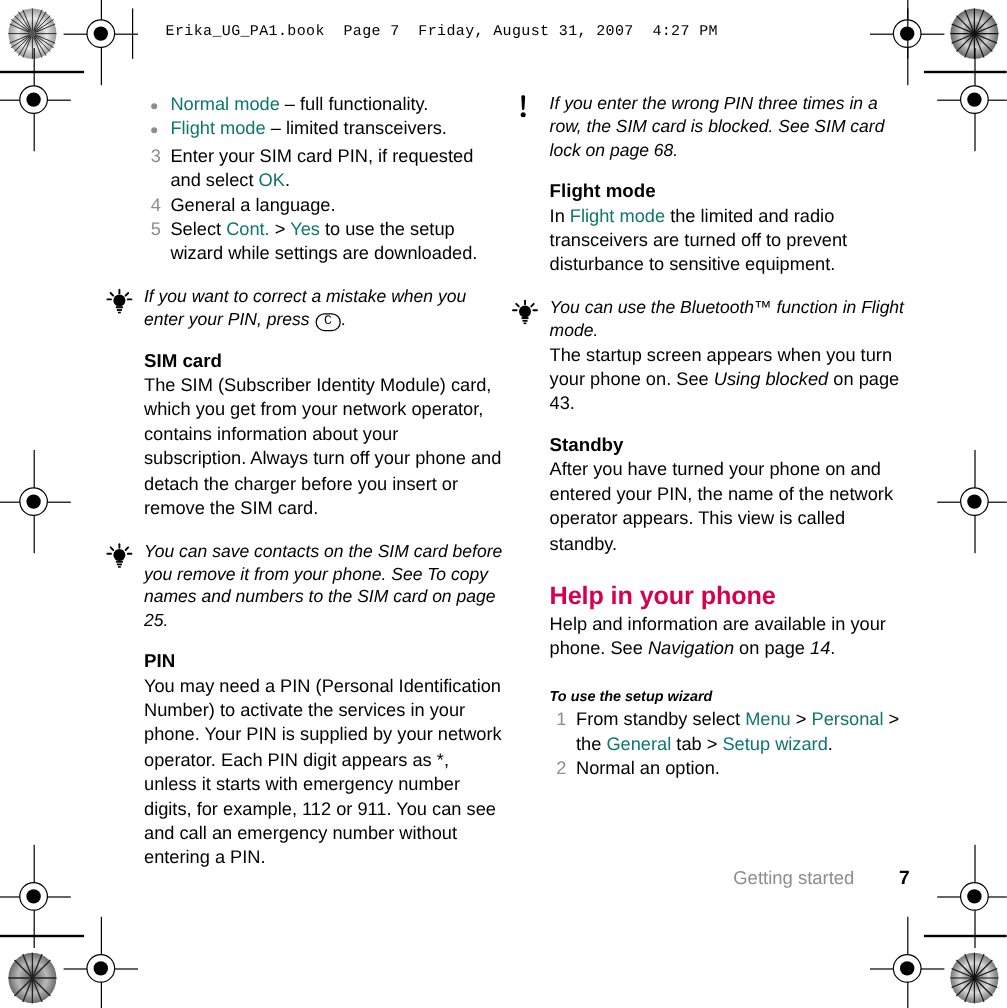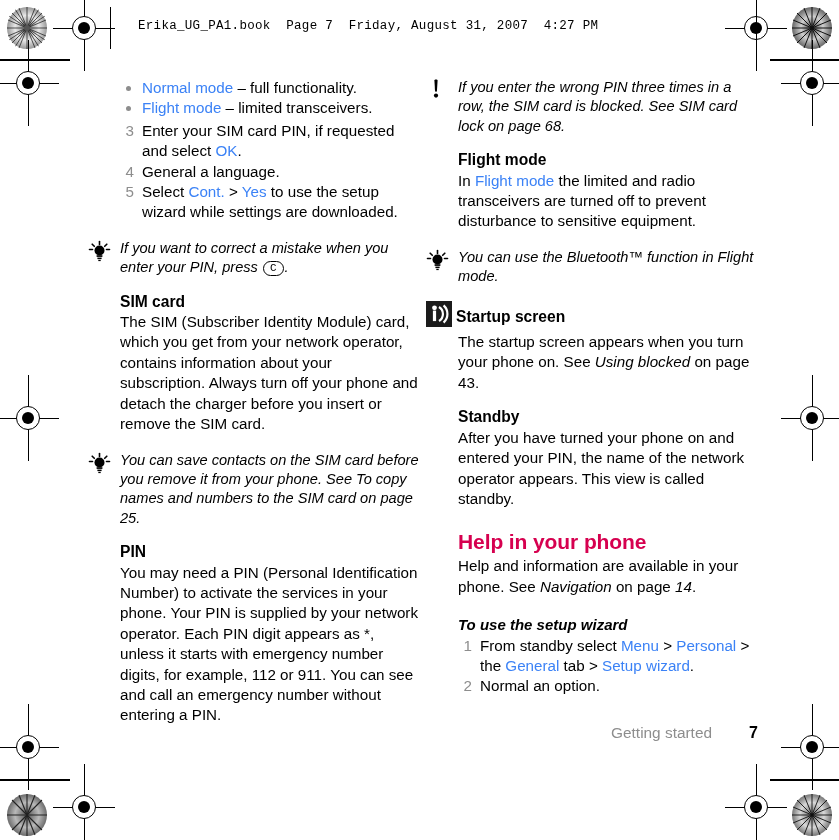--- a/index.html
+++ b/index.html
@@ -133,21 +133,21 @@
     padding-left: 22px;
   }
   .blt .bdot {
     position: absolute;
     left: 6px; top: 7.5px;
     width: 5px; height: 5px;
     border-radius: 50%;
     background: #8d8d8d;
   }
 
-  .pink { color: #3b82f6; }
+  .pink { color: #0f766e; }
   .gray { color: #8d8d8d; }
   .ital { font-style: italic; }
 
   h3.sub {
     font-size: 15.6px;
     line-height: 20.4px;
     font-weight: bold;
     margin: 14px 0 0 0;
   }
   h2.head {
@@ -171,21 +171,21 @@
   }
   .note .ic {
     position: absolute;
     left: 0; top: 1px;
     width: 26px; height: 22px;
   }
 
   .procedure-title {
     font-style: italic;
     font-weight: bold;
-    font-size: 15px;
+    font-size: 12px;
     margin: 18px 0 0 0;
   }
 
   
   .keycap {
     display: inline-block;
     border: 1.4px solid #000;
     border-radius: 8px;
     padding: 0px 6px 0px 6px;
     font-style: normal;
@@ -488,31 +488,20 @@
           </g>
           <circle cx="11.5" cy="10.5" r="5" fill="#000"></circle>
           <rect x="8.6" y="15.2" width="5.8" height="1.7" fill="#000"></rect>
           <rect x="9.4" y="17.6" width="4.2" height="1.5" fill="#000"></rect>
           <rect x="10.3" y="19.8" width="2.4" height="1.3" fill="#000"></rect>
         </svg>
       </span>
       <span>You can use the Bluetooth™ function in Flight mode.</span>
     </div>
 
-    <h3 class="sub" style="margin-left:-32px;">
-      <span class="sqicon">
-        <svg width="26" height="26" viewBox="0 0 26 26" aria-hidden="true">
-          <rect x="0" y="0" width="26" height="26" fill="#1b1b1b"></rect>
-          <circle cx="8.5" cy="6.8" r="2.4" fill="#fff"></circle>
-          <rect x="6.9" y="9.6" width="3.2" height="10.5" fill="#fff"></rect>
-          <path d="M13.0 6.0 A8.2 8.2 0 0 1 13.0 20.0" stroke="#fff" stroke-width="2.2" fill="none"></path>
-          <path d="M17.6 4.4 A11.6 11.6 0 0 1 17.6 21.6" stroke="#fff" stroke-width="2.2" fill="none"></path>
-        </svg>
-      </span><span>Startup screen</span>
-    </h3>
     <p class="body"><span>The startup screen appears when you turn your phone on. See </span><span class="ital">Using blocked</span><span> on page 43.</span></p>
 
     <h3 class="sub">Standby</h3>
     <p class="body">After you have turned your phone on and entered your PIN, the name of the network operator appears. This view is called standby.</p>
 
     <h2 class="head">Help in your phone</h2>
     <p class="body"><span>Help and information are available in your phone. See </span><span class="ital">Navigation</span><span> on page </span><span class="ital">14</span><span>.</span></p>
 
     <p class="procedure-title">To use the setup wizard</p>
 

